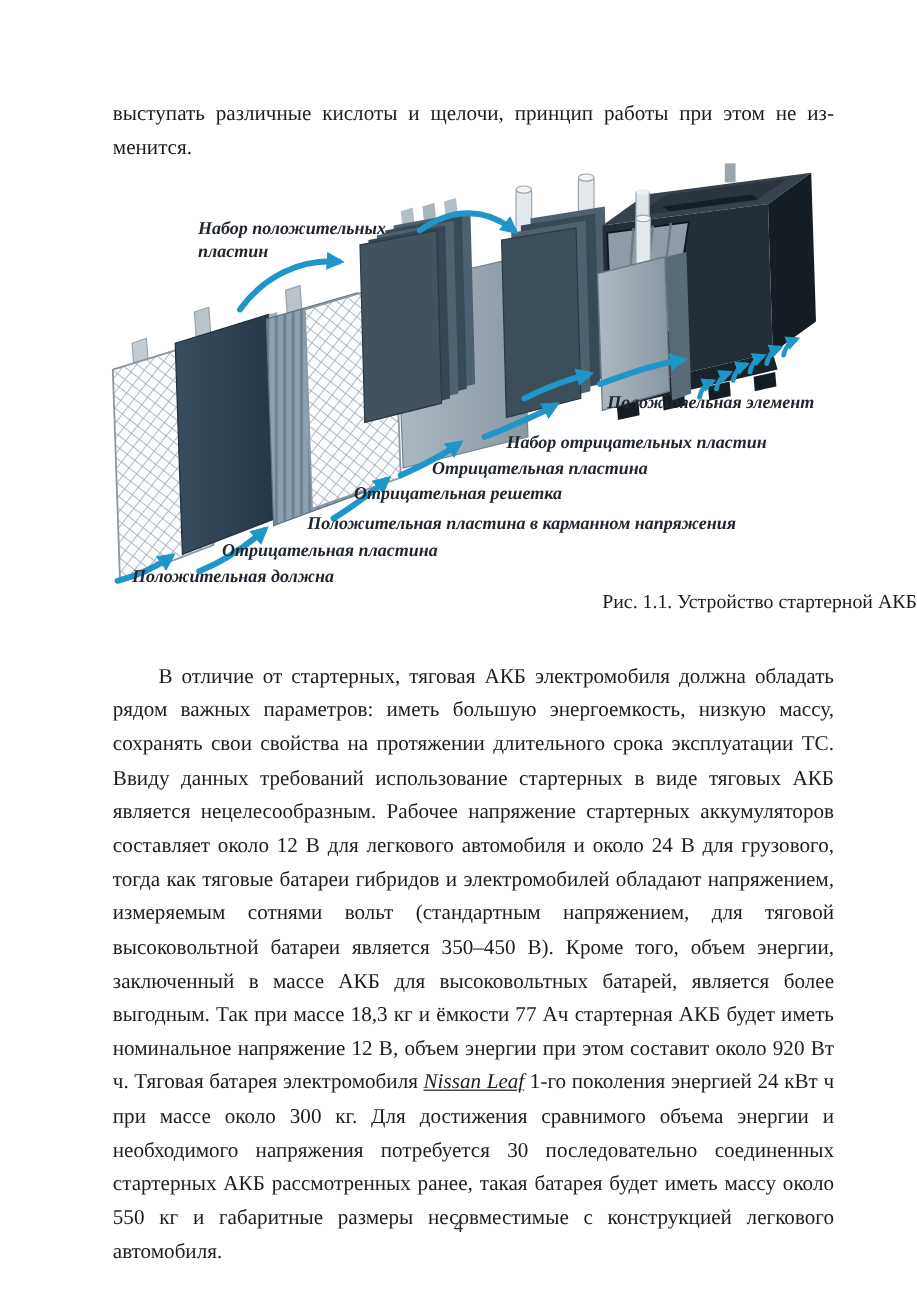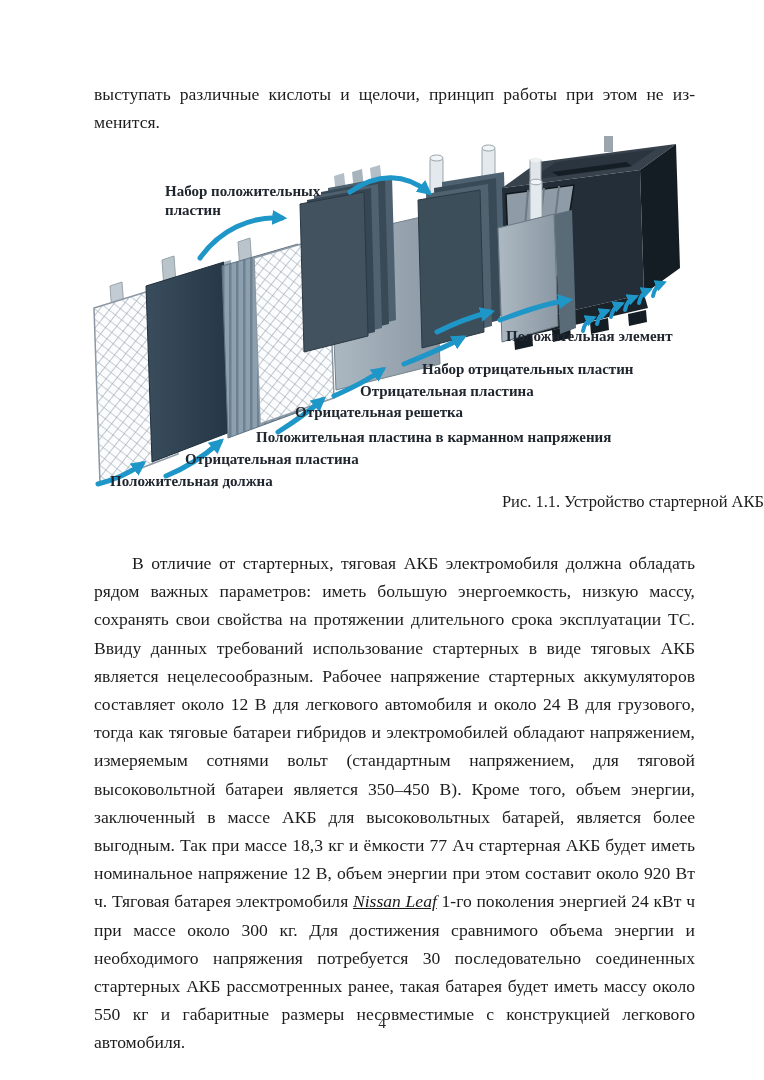--- a/index.html
+++ b/index.html
@@ -15,21 +15,21 @@
   .para-top{top:68px;}
   .para-main{top:537px;text-indent:38px;}
   .para-main i{font-style:italic;text-decoration:underline;}
   .figure{
     position:absolute;left:82px;top:136px;width:600px;height:360px;
   }
   .figure svg{position:absolute;left:0;top:0;}
   .fig-label{
     position:absolute;
     font-family:"Liberation Serif","DejaVu Serif",serif;
-    font-weight:700;font-size:15px;line-height:19px;
+    font-style:italic;font-weight:700;font-size:15px;line-height:19px;
     color:#20262e;white-space:nowrap;
   }
   .fig-label.wrap{white-space:normal;width:178px;}
   .caption{
     position:absolute;left:0;top:492px;width:764px;margin:0;
     text-align:right;font-size:16.5px;color:#1b1b1b;
   }
   .page-number{
     position:absolute;left:0;top:1014px;width:764px;
     text-align:center;font-size:15.5px;color:#2a2a2a;

